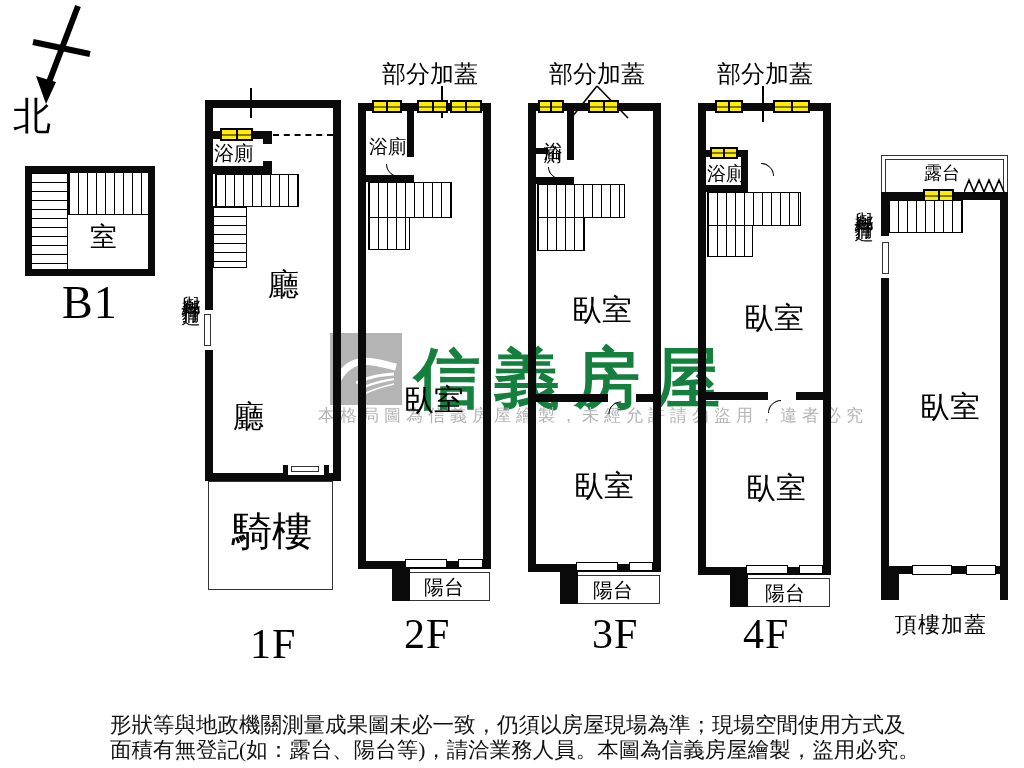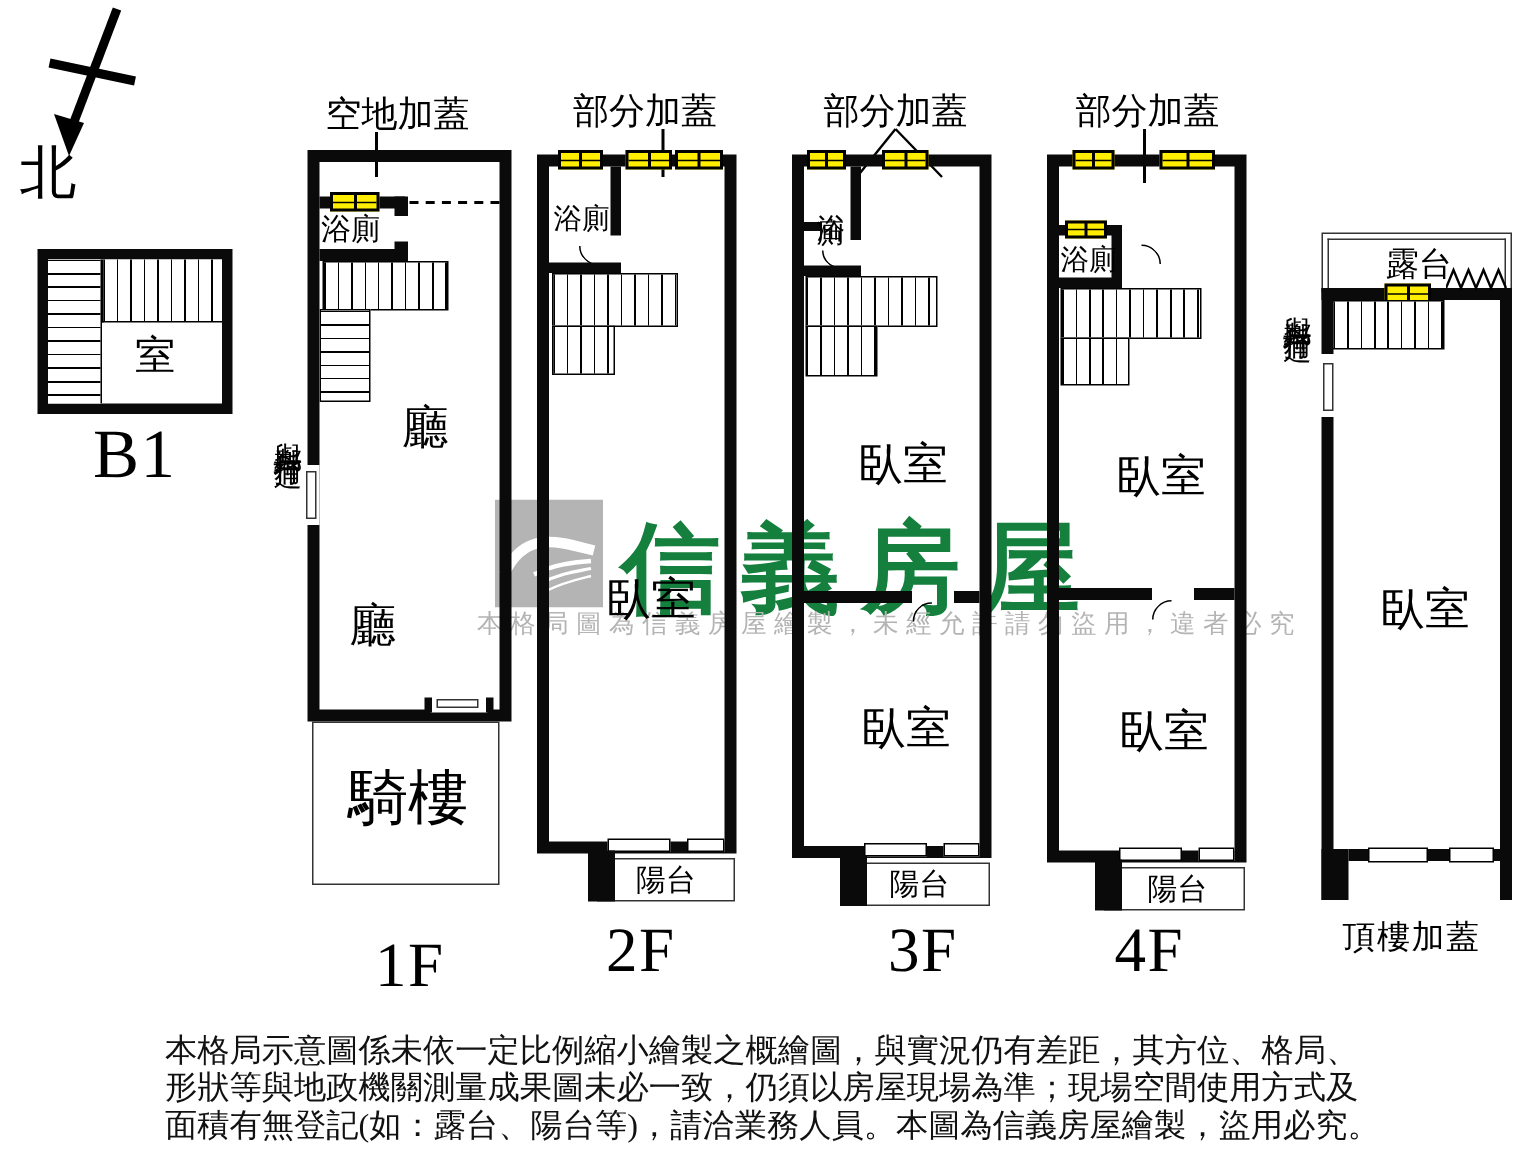--- a/index.html
+++ b/index.html
@@ -53,21 +53,20 @@
 
   <div class="plans abs" style="left:0;top:0;width:1024px;height:768px;z-index:1;">
 
     <div class="abs" style="left:25px;top:166px;width:130px;height:110px;border:7px solid #0a0a0a;box-sizing:border-box;">
       <div class="stairs-h" style="left:0;top:0;width:36px;height:96px;border-top:none;border-left:none;border-bottom:none;"></div>
       <div class="stairs-v" style="left:36px;top:0;width:80px;height:42px;border-top:none;border-right:none;"></div>
       <div class="lbl" style="left:58px;top:50px;font-size:27px;">室</div>
     </div>
     <div class="floorlbl" style="left:62px;top:276px;font-size:46px;">B1</div>
 
-    <div class="annot" style="left:200px;top:60px;width:130px;">空地加蓋</div>
     <div class="ptr" style="left:250px;top:88px;width:2px;height:30px;"></div>
     <div class="abs" style="left:205px;top:100px;width:136px;height:381px;border:8px solid #0a0a0a;box-sizing:border-box;">
 
       <div class="wall" style="left:0;top:23px;width:57px;height:8px;"></div>
       <div class="win" style="left:7px;top:20px;width:33px;height:13px;"></div>
       <div class="wall" style="left:50px;top:23px;width:9px;height:13px;"></div>
       <div class="dash" style="left:60px;top:26px;width:60px;"></div>
       <div class="lbl" style="left:1px;top:34px;font-size:20px;">浴廁</div>
       <div class="wall" style="left:0;top:58px;width:57px;height:8px;"></div>
       <div class="wall" style="left:50px;top:53px;width:9px;height:13px;"></div>
@@ -169,21 +168,21 @@
       <div class="opening" style="left:93px;top:454px;width:24px;height:9px;"></div>
     </div>
     <div class="thinbox" style="left:736px;top:578px;width:94px;height:29px;">
       <div class="lbl" style="left:28px;top:3px;font-size:20px;">陽台</div>
     </div>
     <div class="wall" style="left:730px;top:573px;width:18px;height:34px;"></div>
     <div class="floorlbl" style="left:743px;top:610px;">4F</div>
 
     <div class="thinbox" style="left:881px;top:155px;width:127px;height:40px;">
       <div class="thinbox" style="left:3px;top:3px;right:3px;bottom:-1px;width:auto;height:auto;border-bottom:none;"></div>
-      <div class="lbl" style="left:42px;top:8px;font-size:22px;">露台</div>
+      <div class="lbl" style="left:42px;top:8px;font-size:18px;">露台</div>
     </div>
     <div class="wall" style="left:881px;top:192px;width:127px;height:8px;"></div>
     <div class="win" style="left:923px;top:189px;width:31px;height:13px;"></div>
     <svg class="abs" style="left:964px;top:178px;" width="42" height="16" viewBox="0 0 42 16">
       <polyline points="0,14 5,2 10,14 15,2 20,14 25,2 30,14 35,2 40,14" stroke="#000" stroke-width="1.6" fill="none"></polyline>
     </svg>
     <div class="stairs-v" style="left:888px;top:200px;width:75px;height:33px;"></div>
 
     <div class="wall" style="left:881px;top:192px;width:8px;height:44px;"></div>
     <div class="thinbox" style="left:882px;top:242px;width:7px;height:32px;"></div>
@@ -194,17 +193,16 @@
     <div class="lbl" style="left:920px;top:390px;font-size:30px;">臥室</div>
 
     <div class="wall" style="left:899px;top:566px;width:109px;height:8px;"></div>
     <div class="opening" style="left:912px;top:565px;width:40px;height:10px;"></div>
     <div class="opening" style="left:966px;top:565px;width:30px;height:10px;"></div>
     <div class="wall" style="left:881px;top:566px;width:18px;height:34px;"></div>
     <div class="floorlbl" style="left:895px;top:610px;font-size:22px;">頂樓加蓋</div>
 
   </div>
 
-  <div class="disc" style="left:110px;top:688px;">本格局示意圖係未依一定比例縮小繪製之概繪圖，與實況仍有差距，其方位、格局、</div>
   <div class="disc" style="left:110px;top:738px;">面積有無登記(如：露台、陽台等)，請洽業務人員。本圖為信義房屋繪製，盜用必究。</div>
   <div class="disc" style="left:110px;top:713px;">形狀等與地政機關測量成果圖未必一致，仍須以房屋現場為準；現場空間使用方式及</div>
 
 </div>
 
 </body></html>

